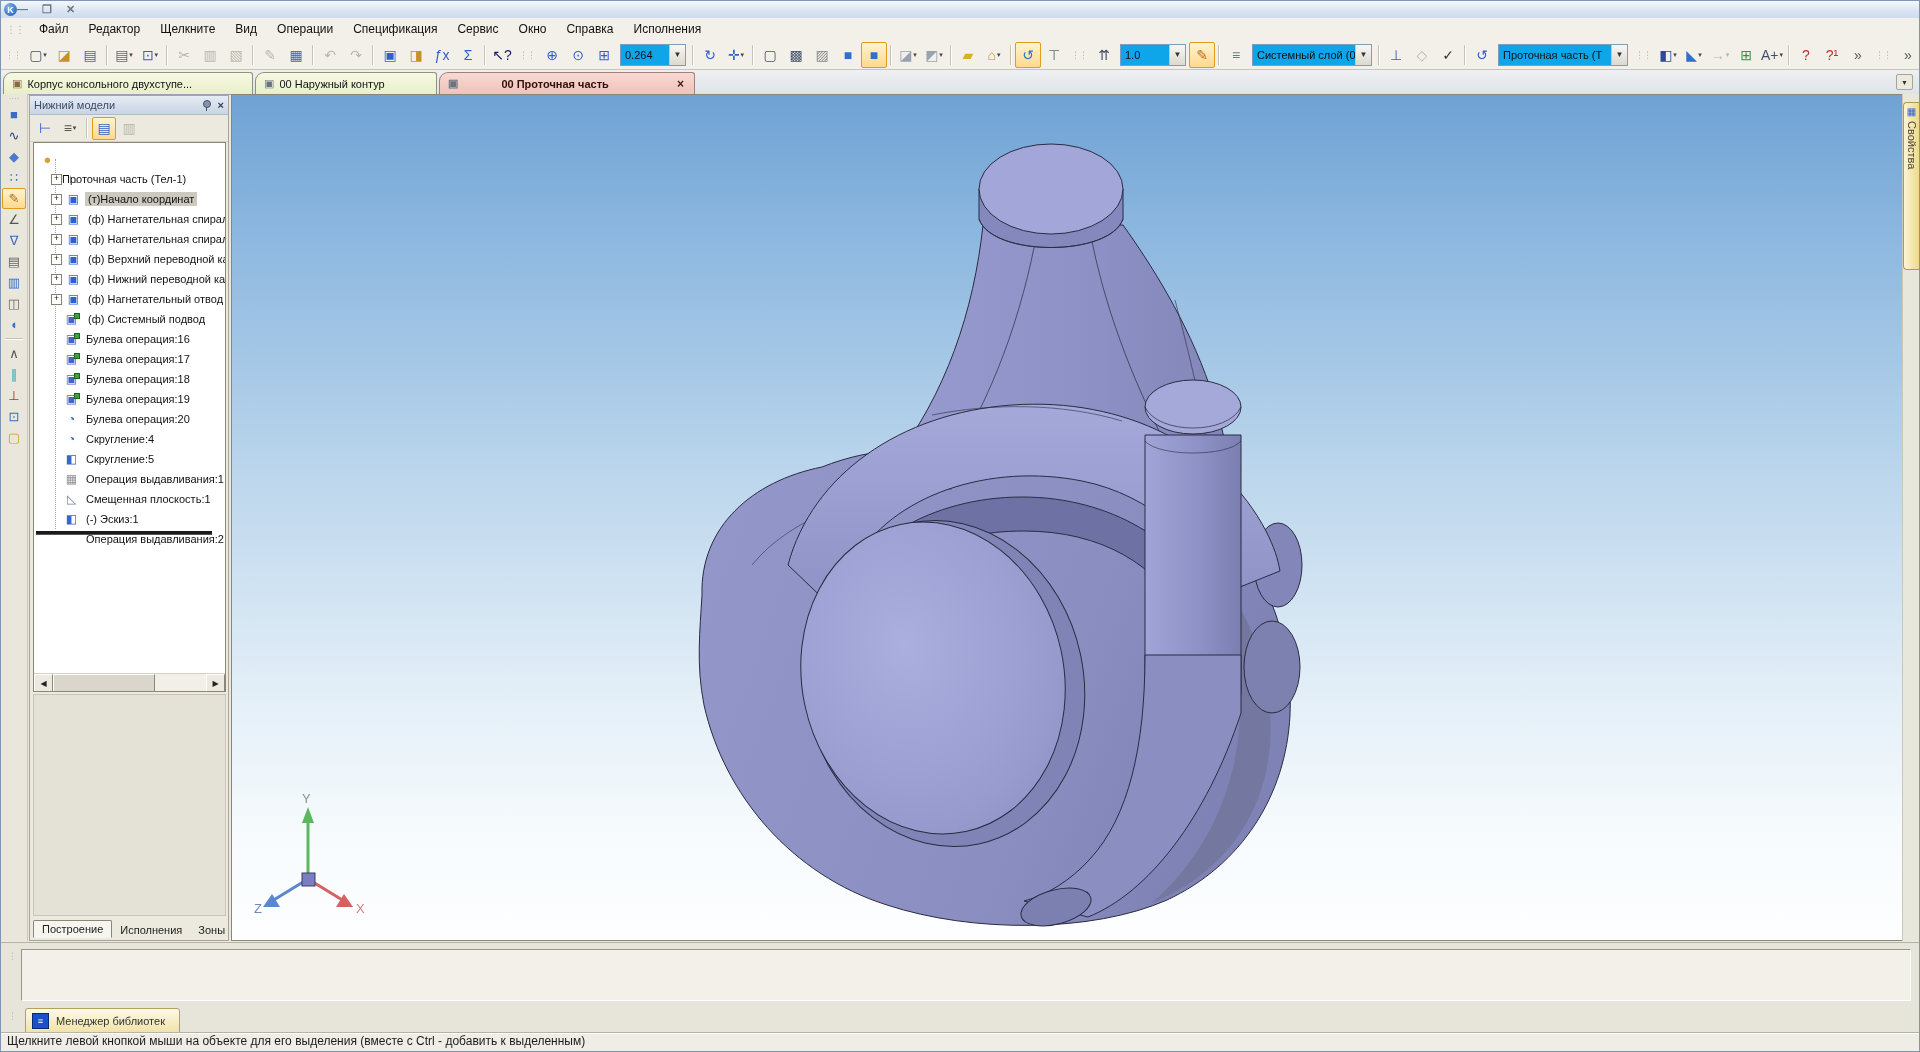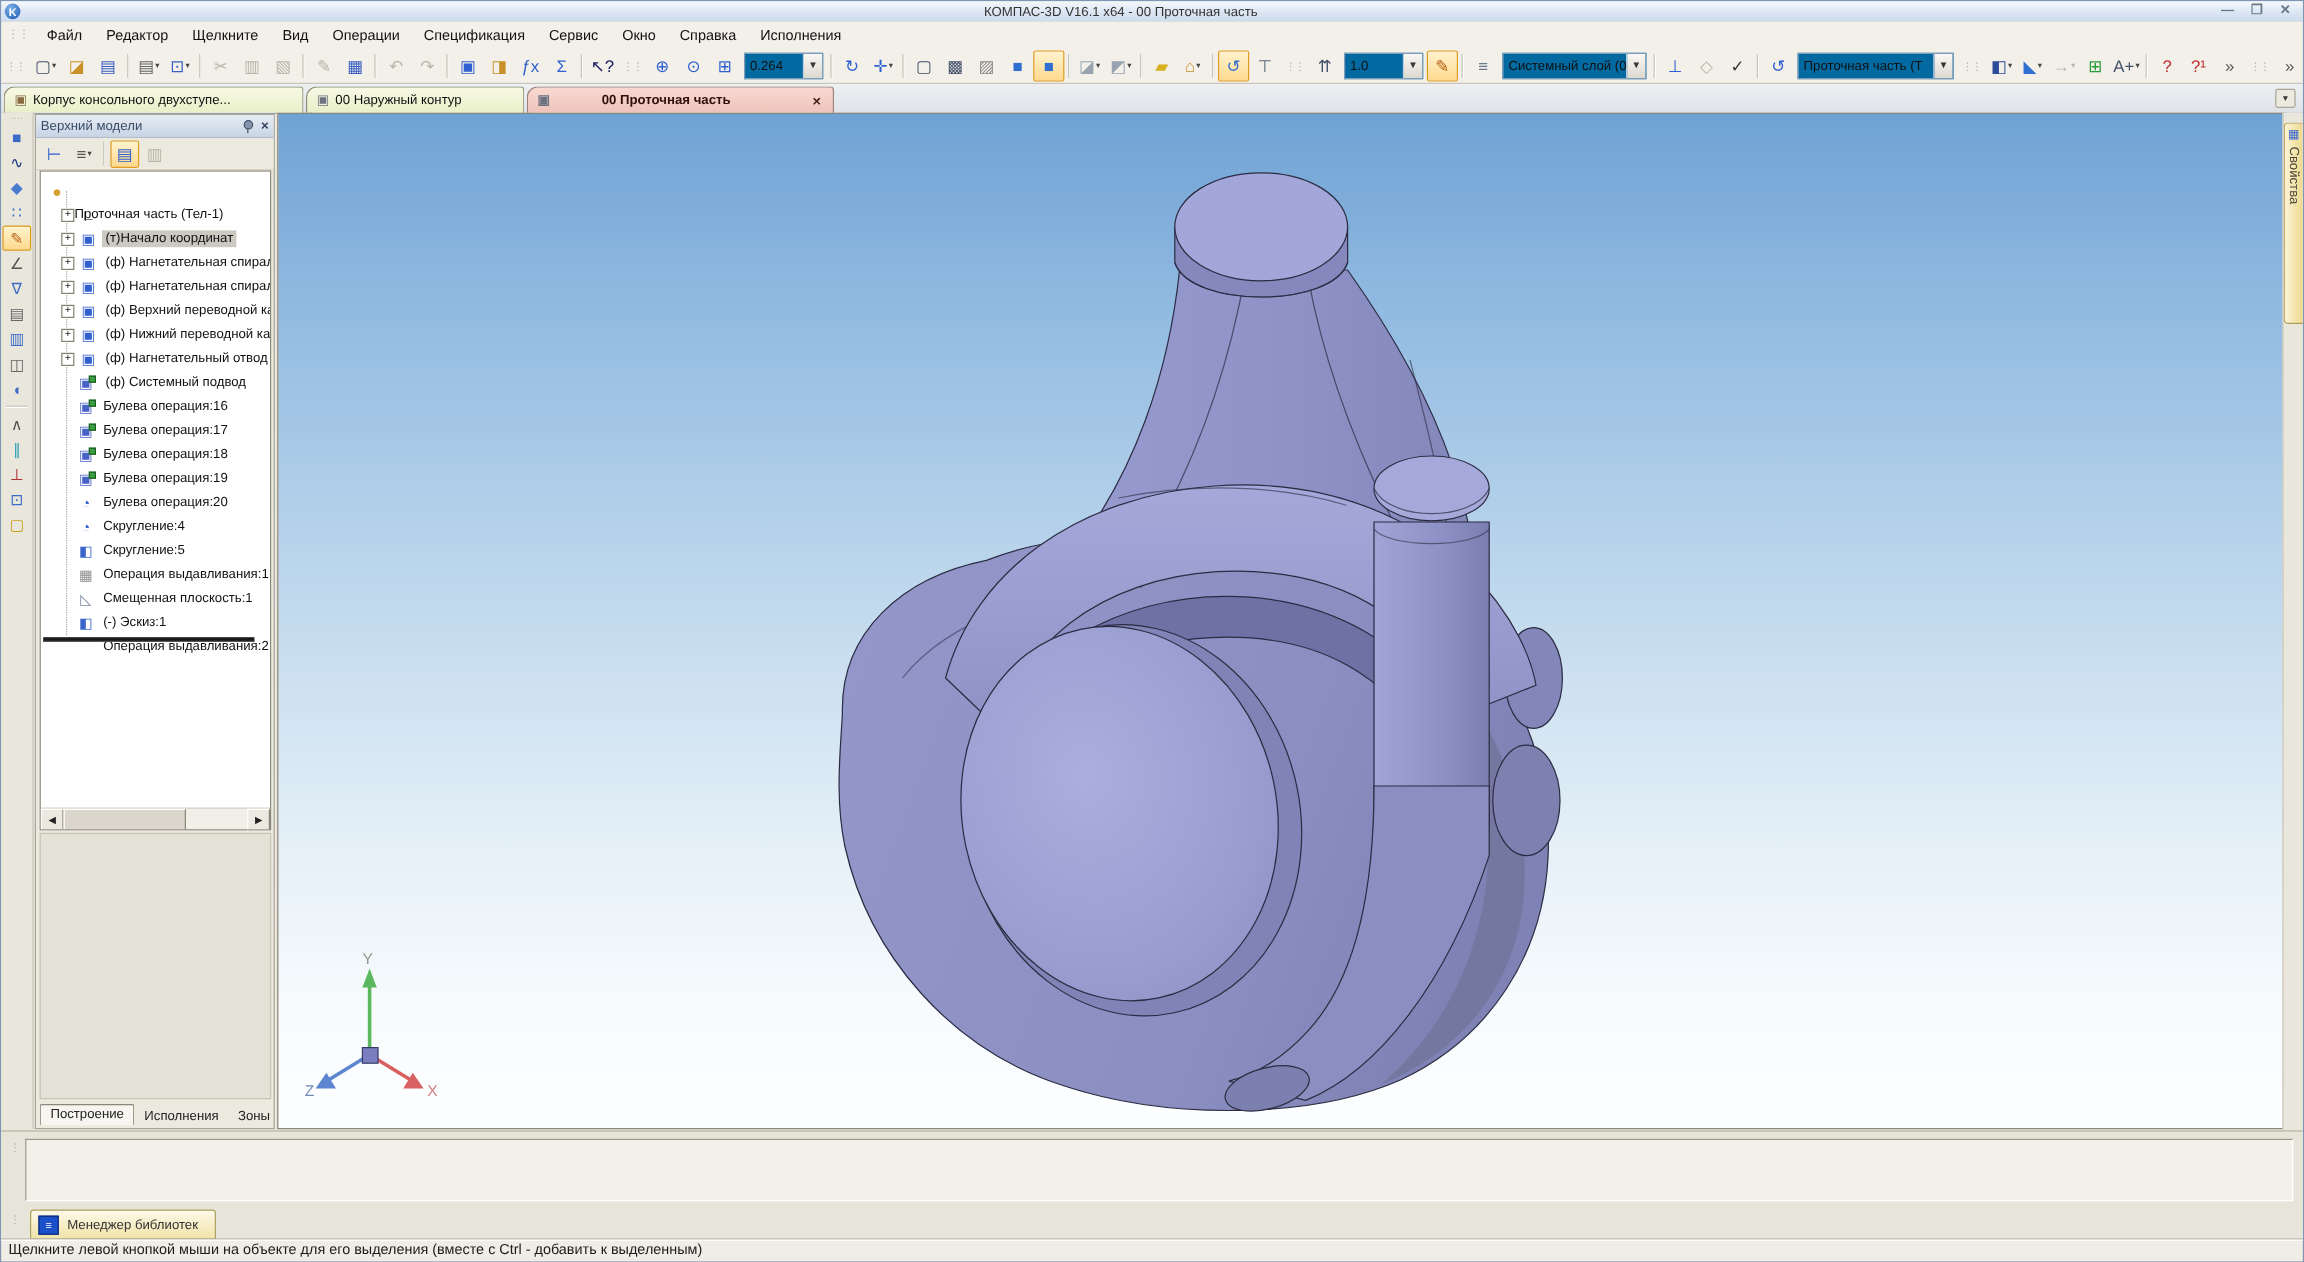--- a/index.html
+++ b/index.html
@@ -25,21 +25,21 @@
   .toolbar{position:absolute;left:0;top:39px;width:100%;height:29px;background:#f2f0e9;
     border-bottom:1px solid #c9c5b9;display:flex;align-items:center;overflow:hidden;}
   .tb-btn{width:24px;height:24px;display:inline-flex;align-items:center;justify-content:center;
     border:1px solid transparent;border-radius:2px;position:relative;flex:none;}
   .tb-btn .glyph{font-size:14px;line-height:14px;}
   .tb-btn .drop{font-size:7px;color:#444;margin-left:1px;}
   .tb-btn.active{background:linear-gradient(#fff3cf,#ffd98e);border:1px solid #e09c1a;}
   .tb-btn.dis .glyph,.tb-btn.dis .drop{color:#b9b5a8 !important;}
   .tb-sep{width:1px;height:20px;background:#c6c2b4;border-right:1px solid #fff;margin:0 3px;flex:none;}
   .tb-grip{color:#b4b0a2;font-size:9px;margin:0 4px;letter-spacing:-1px;flex:none;}
-  .tb-combo{height:20px;border:1px solid #7f9db9;background:#0369a1;display:inline-flex;
+  .tb-combo{height:20px;border:1px solid #7f9db9;background:#0ea5e9;display:inline-flex;
     align-items:center;margin:0 3px;flex:none;}
   .combo-val{flex:1;padding:0 4px;font-size:11px;white-space:nowrap;overflow:hidden;}
   .combo-arr{width:15px;height:100%;background:linear-gradient(#f8f7f3,#dcd9cf);
     border-left:1px solid #b9c9da;font-size:8px;color:#333;display:flex;align-items:center;justify-content:center;}
   
   .tabrow{position:absolute;left:0;top:69px;width:100%;height:24px;
     background:linear-gradient(#eef0f2,#dfe3e8);border-bottom:1px solid #9aa4ae;display:flex;align-items:flex-end;}
   .doctab{height:21px;margin-left:2px;display:flex;align-items:center;gap:5px;padding:0 10px 0 8px;
     border:1px solid #8f9476;border-bottom:none;border-radius:9px 3px 0 0;font-size:11px;
     background:linear-gradient(#f7f9e4,#e9efc8);white-space:nowrap;overflow:hidden;}
@@ -127,21 +127,20 @@
   .statusbar{position:absolute;left:0;top:1032px;width:100%;height:20px;background:#efede6;
     border-top:1px solid #fff;box-shadow:0 -1px 0 #b6b2a4;display:flex;align-items:flex-start;padding-left:6px;box-sizing:border-box;font-size:12px;color:#1c1c1c;}
 </style>
 </head>
 <body>
 
 <div class="app">
 
   <div class="titlebar">
     <span class="logo">K</span>
-    <span class="title">КОМПАС-3D V16.1 x64 - 00 Проточная часть</span>
     <span class="winbtns">
       <span>—</span>
       <span>❐</span>
       <span>✕</span>
     </span>
   </div>
 
   <div class="menubar">
     <span class="mgrip">⋮⋮</span>
   <span class="menu-item">Файл</span>
@@ -418,21 +417,21 @@
       <span class="ls-btn">
         <span class="glyph" style="color: rgb(60, 108, 200);">⊡</span>
       </span>
       <span class="ls-btn">
         <span class="glyph" style="color: rgb(200, 160, 32);">▢</span>
       </span>
     </div>
 
   <div class="treepanel">
     <div class="tp-head">
-      <span class="cap">Верхний модели</span>
+      <span class="cap">Нижний модели</span>
       <span class="pinwrap">
           <span class="pin"></span>
         </span>
       <span class="tp-close">×</span>
     </div>
     <div class="tp-tools">
         <span class="tb-btn">
           <span class="glyph" style="color: rgb(47, 95, 208);">⊢</span>
         </span>
         <span class="tb-btn">

